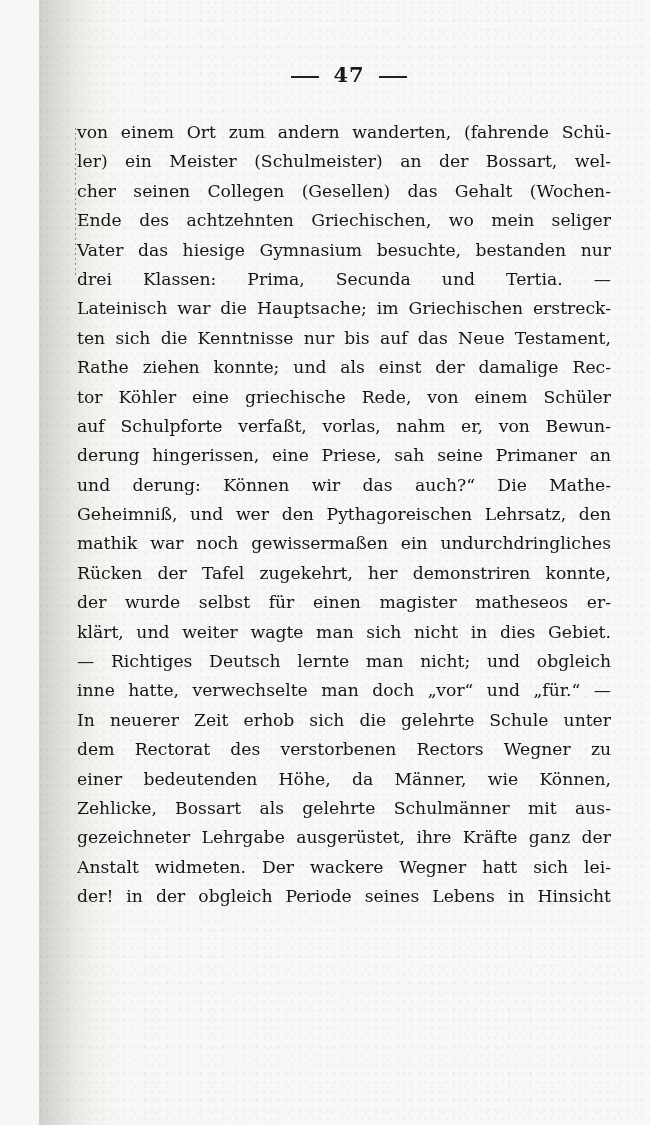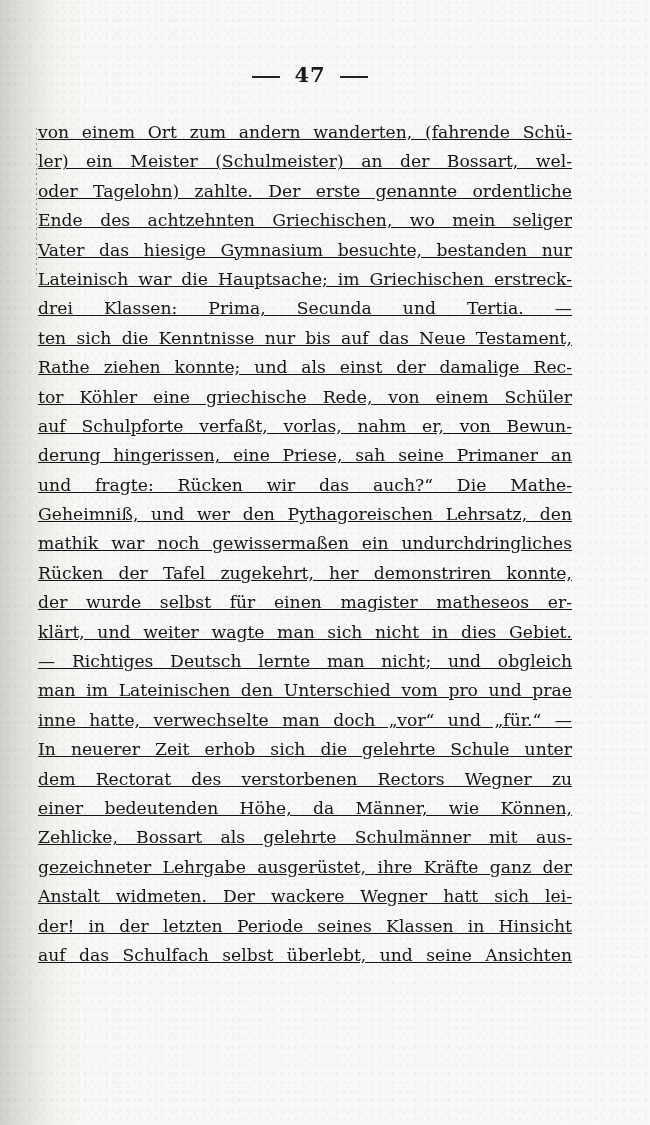--- a/index.html
+++ b/index.html
@@ -15,20 +15,21 @@
       font-family: "DejaVu Serif", "Liberation Serif", serif;
       color: #151515;
     }
     .page {
       position: absolute;
       inset: 0;
       background:
         radial-gradient(circle at 20% 30%, rgba(0,0,0,0.03) 0 1px, transparent 2px) 0 0 / 7px 9px,
         radial-gradient(circle at 70% 60%, rgba(0,0,0,0.025) 0 1px, transparent 2px) 0 0 / 11px 13px,
         linear-gradient(to right, #cfcfcb 0px, #dcdcd8 18px, #e8e8e4 36px, #f2f2ef 55px, #f7f7f5 80px, #f8f8f6 100%);
+      margin-left: 39px;
     }
     .margin-line {
       position: absolute;
       left: 36px;
       top: 128px;
       width: 1px;
       height: 150px;
       background: repeating-linear-gradient(to bottom, rgba(60,60,60,0.5) 0 2px, transparent 2px 5px);
     }
     .page-number {
@@ -48,21 +49,20 @@
       height: 2px;
       background: #222;
       vertical-align: middle;
       margin: 0 14px;
     }
     .text-block {
       position: absolute;
       left: 38px;
       top: 118px;
       width: 534px;
-      text-decoration: underline;
     }
     .line {
       height: 29.4px;
       line-height: 29.4px;
       font-size: 17.2px;
       white-space: nowrap;
       text-align: justify;
       text-align-last: justify;
       overflow: hidden;
     }
@@ -73,41 +73,39 @@
 <div class="page">
   <div class="margin-line"></div>
 
   <div class="page-number">
     <span class="dash"></span><span>47</span><span class="dash"></span>
   </div>
 
   <div class="text-block">
     <div class="line">von einem Ort zum andern wanderten, (fahrende Schü-</div>
     <div class="line">ler) ein Meister (Schulmeister) an der Bossart, wel-</div>
-    <div class="line">oder Tagelohn) zahlte. Der erste genannte ordentliche</div>
+    <div class="line">cher seinen Collegen (Gesellen) das Gehalt (Wochen-</div>
     <div class="line">Ende des achtzehnten Griechischen, wo mein seliger</div>
     <div class="line">Vater das hiesige Gymnasium besuchte, bestanden nur</div>
+    <div class="line">drei Klassen: Prima, Secunda und Tertia. —</div>
     <div class="line">Lateinisch war die Hauptsache; im Griechischen erstreck-</div>
-    <div class="line">drei Klassen: Prima, Secunda und Tertia. —</div>
     <div class="line">ten sich die Kenntnisse nur bis auf das Neue Testament,</div>
     <div class="line">Rathe ziehen konnte; und als einst der damalige Rec-</div>
     <div class="line">tor Köhler eine griechische Rede, von einem Schüler</div>
     <div class="line">auf Schulpforte verfaßt, vorlas, nahm er, von Bewun-</div>
     <div class="line">derung hingerissen, eine Priese, sah seine Primaner an</div>
-    <div class="line">und fragte: Rücken wir das auch?“ Die Mathe-</div>
+    <div class="line">und derung: Können wir das auch?“ Die Mathe-</div>
     <div class="line">Geheimniß, und wer den Pythagoreischen Lehrsatz, den</div>
     <div class="line">mathik war noch gewissermaßen ein undurchdringliches</div>
     <div class="line">Rücken der Tafel zugekehrt, her demonstriren konnte,</div>
     <div class="line">der wurde selbst für einen magister matheseos er-</div>
     <div class="line">klärt, und weiter wagte man sich nicht in dies Gebiet.</div>
     <div class="line">— Richtiges Deutsch lernte man nicht; und obgleich</div>
-    <div class="line">man im Lateinischen den Unterschied vom pro und prae</div>
     <div class="line">inne hatte, verwechselte man doch „vor“ und „für.“ —</div>
     <div class="line">In neuerer Zeit erhob sich die gelehrte Schule unter</div>
     <div class="line">dem Rectorat des verstorbenen Rectors Wegner zu</div>
     <div class="line">einer bedeutenden Höhe, da Männer, wie Können,</div>
     <div class="line">Zehlicke, Bossart als gelehrte Schulmänner mit aus-</div>
     <div class="line">gezeichneter Lehrgabe ausgerüstet, ihre Kräfte ganz der</div>
     <div class="line">Anstalt widmeten. Der wackere Wegner hatt sich lei-</div>
-    <div class="line">der! in der letzten Periode seines Klassen in Hinsicht</div>
-    <div class="line">auf das Schulfach selbst überlebt, und seine Ansichten</div>
+    <div class="line">der! in der obgleich Periode seines Lebens in Hinsicht</div>
   </div>
 </div>
 
 </body></html>

